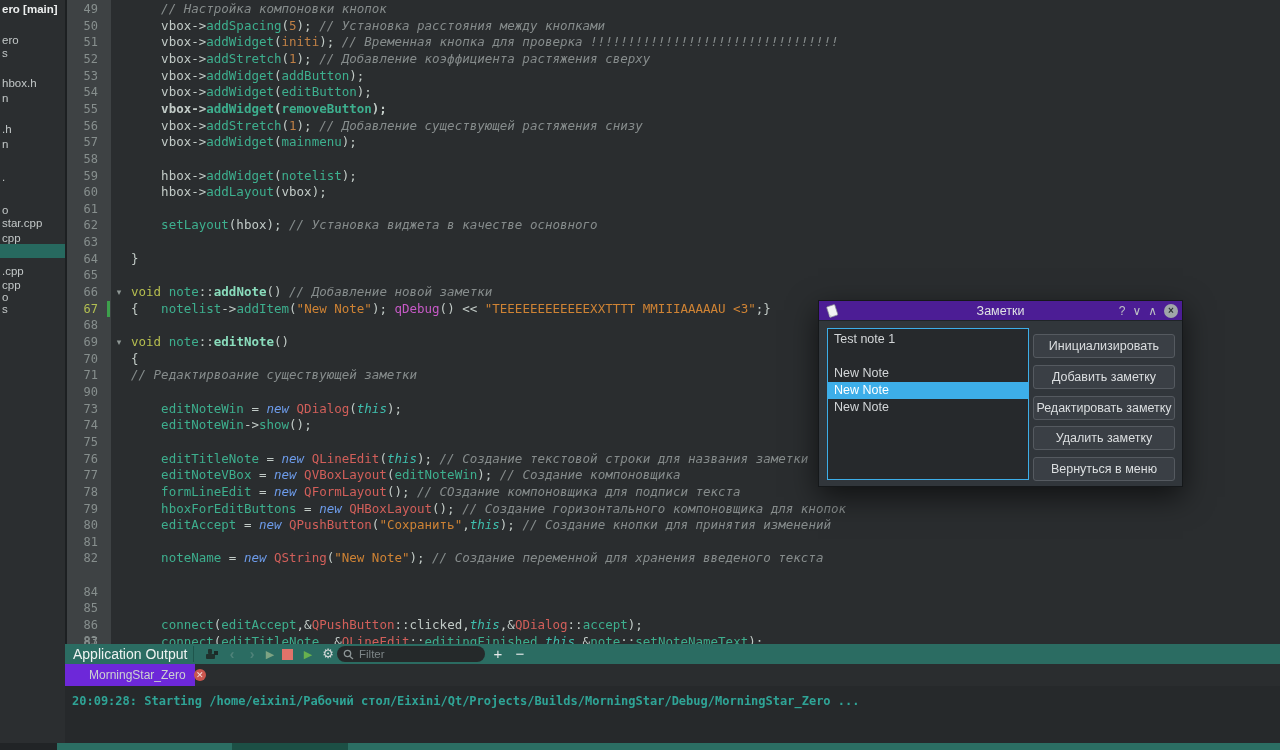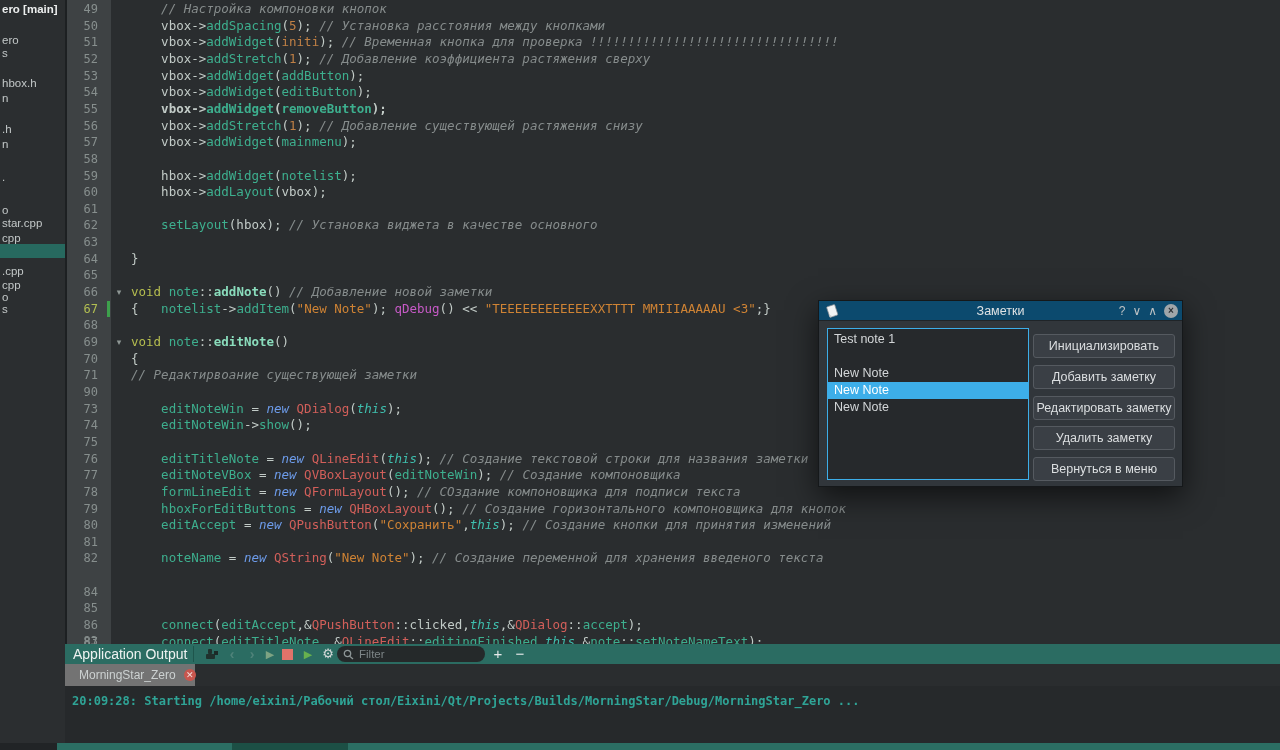--- a/index.html
+++ b/index.html
@@ -28,21 +28,21 @@
   .tok-k{color:#b5bd4f;}
   .tok-kw{color:#6d9ceb;font-style:italic;}
   .tok-t{color:#d25f5a;}
   .tok-s{color:#cf8334;}
   .tok-n{color:#c08045;}
   .tok-m{color:#c75ac7;}
   .tok-th{color:#3fbfae;font-style:italic;}
 
   
   .dialog{position:absolute;left:818px;top:300px;width:365px;height:187px;background:#31363b;border:1px solid #15181a;box-shadow:0 10px 28px rgba(0,0,0,.6);}
-  .dlg-titlebar{position:absolute;left:0;top:0;right:0;height:20px;background:#0c4a6e;border-bottom:1px solid #1f2428;}
+  .dlg-titlebar{position:absolute;left:0;top:0;right:0;height:20px;background:#4c1d95;border-bottom:1px solid #1f2428;}
   .dlg-title{position:absolute;left:0;right:0;top:0;height:20px;line-height:20px;text-align:center;font-size:12.5px;color:#dfe2e4;}
   .dlg-app-icon{position:absolute;left:5px;top:2px;width:16px;height:16px;}
   .dlg-controls{position:absolute;right:4px;top:0;height:20px;display:flex;align-items:center;gap:7px;}
   .dlg-ctl{color:#bcc1c4;font-size:12px;line-height:14px;cursor:default;}
   .dlg-close{width:14px;height:14px;border-radius:50%;background:#a0a6a9;color:#2b3034;font-size:10px;line-height:14px;text-align:center;font-weight:bold;}
   .dlg-list{position:absolute;left:8px;top:27px;width:202px;height:152px;background:#26292c;border:1px solid #3daee9;padding-top:2px;overflow:hidden;}
   .dlg-row{height:17px;line-height:17px;padding-left:6px;font-size:12.5px;color:#d3d6d8;white-space:nowrap;}
   .dlg-row.sel{background:#3daee9;color:#ffffff;}
   .dlg-btn{position:absolute;left:214px;width:142px;height:24px;background:#3a3f45;border:1px solid #555a60;border-radius:3px;color:#dcdfe1;font-size:12.5px;text-align:center;line-height:22px;white-space:nowrap;overflow:hidden;}
 
@@ -56,21 +56,21 @@
   .ic-runc{color:#67b14e;font-size:11px;}
   .ic-gear{color:#d3d8d8;}
   .ic-stop{position:absolute;top:5px;width:11px;height:11px;background:#e0736a;}
   .filter-box{position:absolute;left:272px;top:2px;width:148px;height:16px;background:#25292a;border-radius:8px;}
   .filter-box svg{position:absolute;left:6px;top:3px;}
   .filter-input{position:absolute;left:22px;top:0;width:120px;height:16px;background:transparent;border:none;outline:none;color:#9aa2a3;font-size:11.5px;font-family:"Liberation Sans",sans-serif;}
   .filter-input::placeholder{color:#7d8587;}
   .oh-zoom{position:absolute;top:0;height:20px;line-height:19px;width:16px;text-align:center;color:#e6eaea;font-size:15px;}
 
   .tabrow{position:absolute;left:65px;top:664px;right:0;height:22px;background:#2a2d2f;}
-  .tab{position:absolute;left:0;top:0;width:130px;height:22px;background:#737373;color:#ccd1d1;font-size:12px;line-height:22px;padding-left:14px;white-space:nowrap;}
+  .tab{position:absolute;left:0;top:0;width:130px;height:22px;background:#6d28d9;color:#ccd1d1;font-size:12px;line-height:22px;padding-left:24px;white-space:nowrap;}
   .tab-close{display:inline-block;width:12px;height:12px;border-radius:50%;background:#c9564e;color:#f2dcda;font-size:9px;line-height:12px;text-align:center;margin-left:8px;vertical-align:1px;}
 
   .out-area{position:absolute;left:65px;top:686px;right:0;height:57px;background:#26292b;}
   .out-log{position:absolute;left:7px;top:8px;font:bold 12px "DejaVu Sans Mono",monospace;color:#2fa496;white-space:nowrap;}
 
   
   .strip{position:absolute;top:743px;height:7px;}
   .strip.dark{left:0;width:57px;background:#212426;}
   .strip.teal{left:57px;width:1223px;background:#2b6e63;}
   .strip.seg{left:232px;width:116px;background:#1c4f45;}

